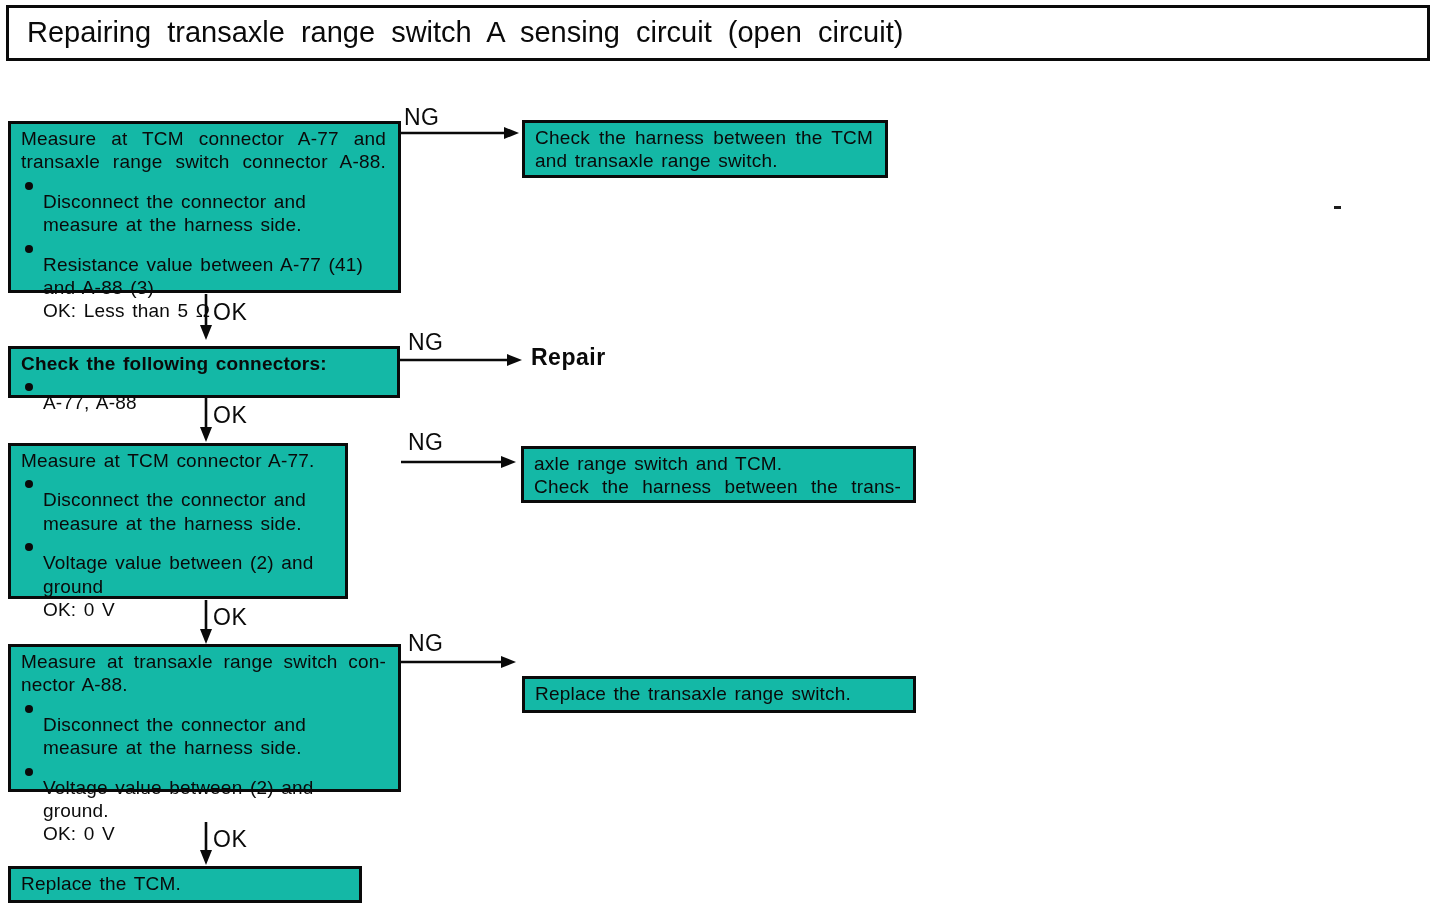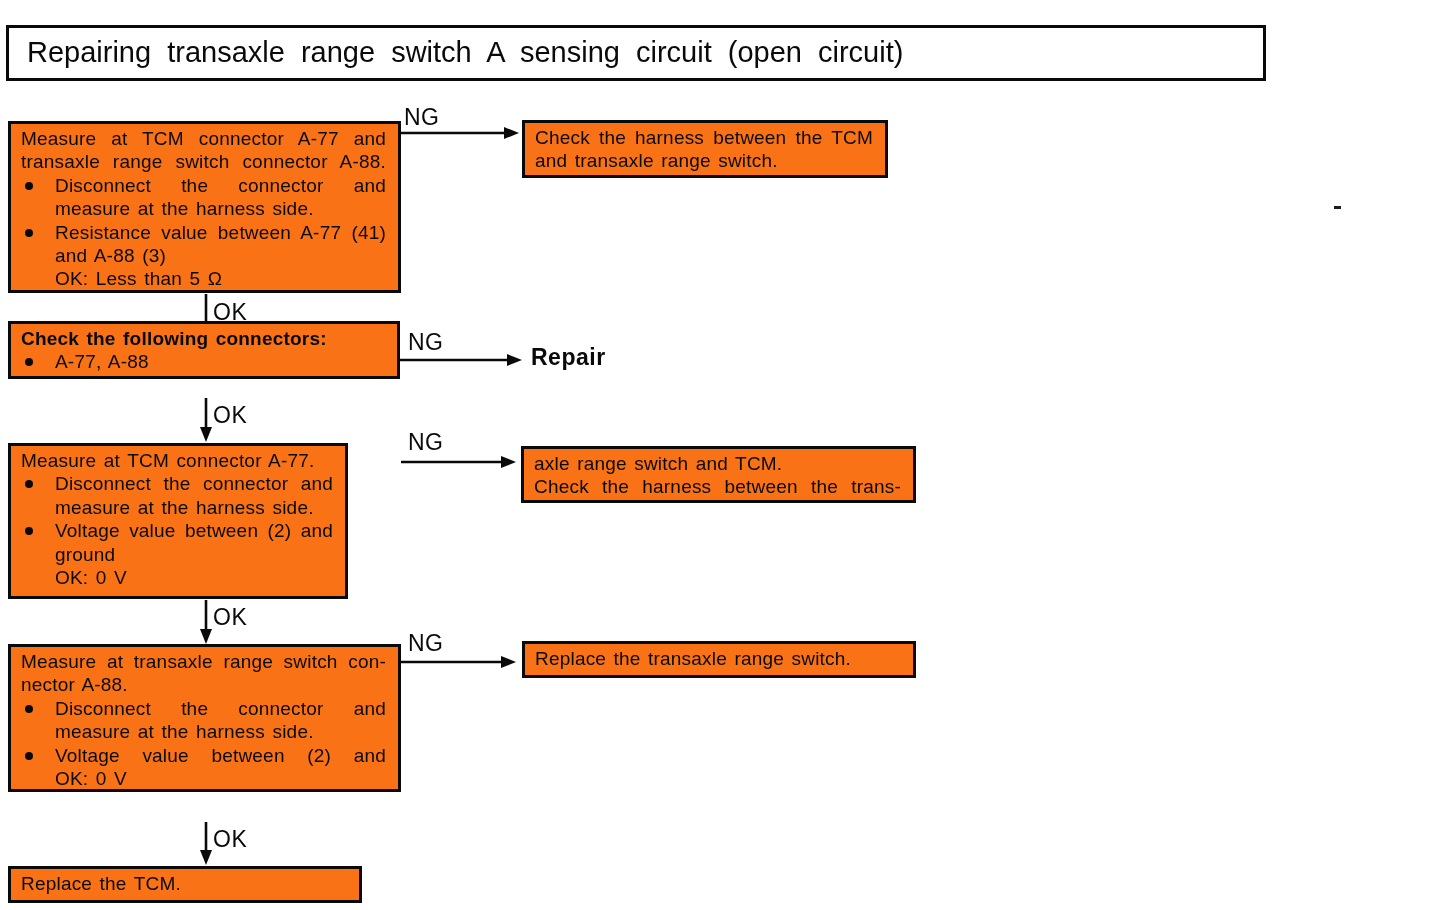--- a/index.html
+++ b/index.html
@@ -2,38 +2,38 @@
 <html><head>
 <meta charset="utf-8">
 <style>
   html,body{margin:0;padding:0;background:#f6f6f4;}
   .page{
     position:relative;width:1440px;height:910px;background:#ffffff;
     font-family:"Liberation Sans","DejaVu Sans",sans-serif;color:#0a0a0a;
     overflow:hidden;
   }
   .box{
-    position:absolute;border:3px solid #0a0a0a;background:#f97316;
+    position:absolute;border:3px solid #0a0a0a;background:#14b8a6;
     box-sizing:border-box;padding:3px 12px 17px 10px;
   }
   .line{
     font-size:19px;line-height:23.4px;white-space:nowrap;
     word-spacing:2px;letter-spacing:0.2px;
   }
   .stretch{white-space:normal;text-align:justify;text-align-last:justify;}
   .bold{font-weight:bold;}
-  .brow{display:flex;align-items:flex-start;}
+  .brow{display:flex;align-items:flex-start;flex-direction:column;}
   .dot{
     flex:0 0 auto;width:8px;height:8px;border-radius:50%;
     background:#0a0a0a;margin:8px 0 0 4px;
   }
   .btxt{flex:1 1 auto;margin-left:22px;min-width:0;}
   .titlebox{
-    position:absolute;left:6px;top:5px;width:1260px;height:56px;
-    border:3px solid #0a0a0a;box-sizing:border-box;background:#fff;margin-top:20px;
+    position:absolute;left:6px;top:5px;width:1424px;height:56px;
+    border:3px solid #0a0a0a;box-sizing:border-box;background:#fff;
   }
   .titletext{
     font-size:29px;line-height:49px;padding-left:18px;word-spacing:8px;
     white-space:nowrap;
   }
   .lbl{
     position:absolute;font-size:23px;line-height:24px;letter-spacing:0.5px;
     word-spacing:2px;
   }
   .wires{position:absolute;left:0;top:0;pointer-events:none;}
@@ -110,21 +110,21 @@
         <div class="line">OK: Less than 5 Ω</div>
       </div>
     </div>
   </div>
 
   <div class="box" style="left:522px;top:120px;width:366px;height:58px">
     <div class="line stretch">Check the harness between the TCM</div>
     <div class="line">and transaxle range switch.</div>
   </div>
 
-  <div class="box" style="left:8px;top:321px;width:392px;height:58px">
+  <div class="box" style="left:8px;top:346px;width:392px;height:52px">
     <div class="line bold">Check the following connectors:</div>
     <div class="brow">
       <span class="dot"></span>
       <div class="btxt">
         <div class="line">A-77, A-88</div>
       </div>
     </div>
   </div>
 
   <div class="lbl bold" style="left:531px;top:345px">Repair</div>
@@ -160,26 +160,27 @@
       <span class="dot"></span>
       <div class="btxt">
         <div class="line stretch">Disconnect the connector and</div>
         <div class="line">measure at the harness side.</div>
       </div>
     </div>
     <div class="brow">
       <span class="dot"></span>
       <div class="btxt">
         <div class="line stretch">Voltage value between (2) and</div>
+        <div class="line">ground.</div>
         <div class="line">OK: 0 V</div>
       </div>
     </div>
   </div>
 
-  <div class="box" style="left:522px;top:641px;width:394px;height:37px">
+  <div class="box" style="left:522px;top:676px;width:394px;height:37px">
     <div class="line">Replace the transaxle range switch.</div>
   </div>
 
   <div class="box" style="left:8px;top:866px;width:354px;height:37px">
     <div class="line">Replace the TCM.</div>
   </div>
 
   <div class="speck"></div>
 
 </div>

